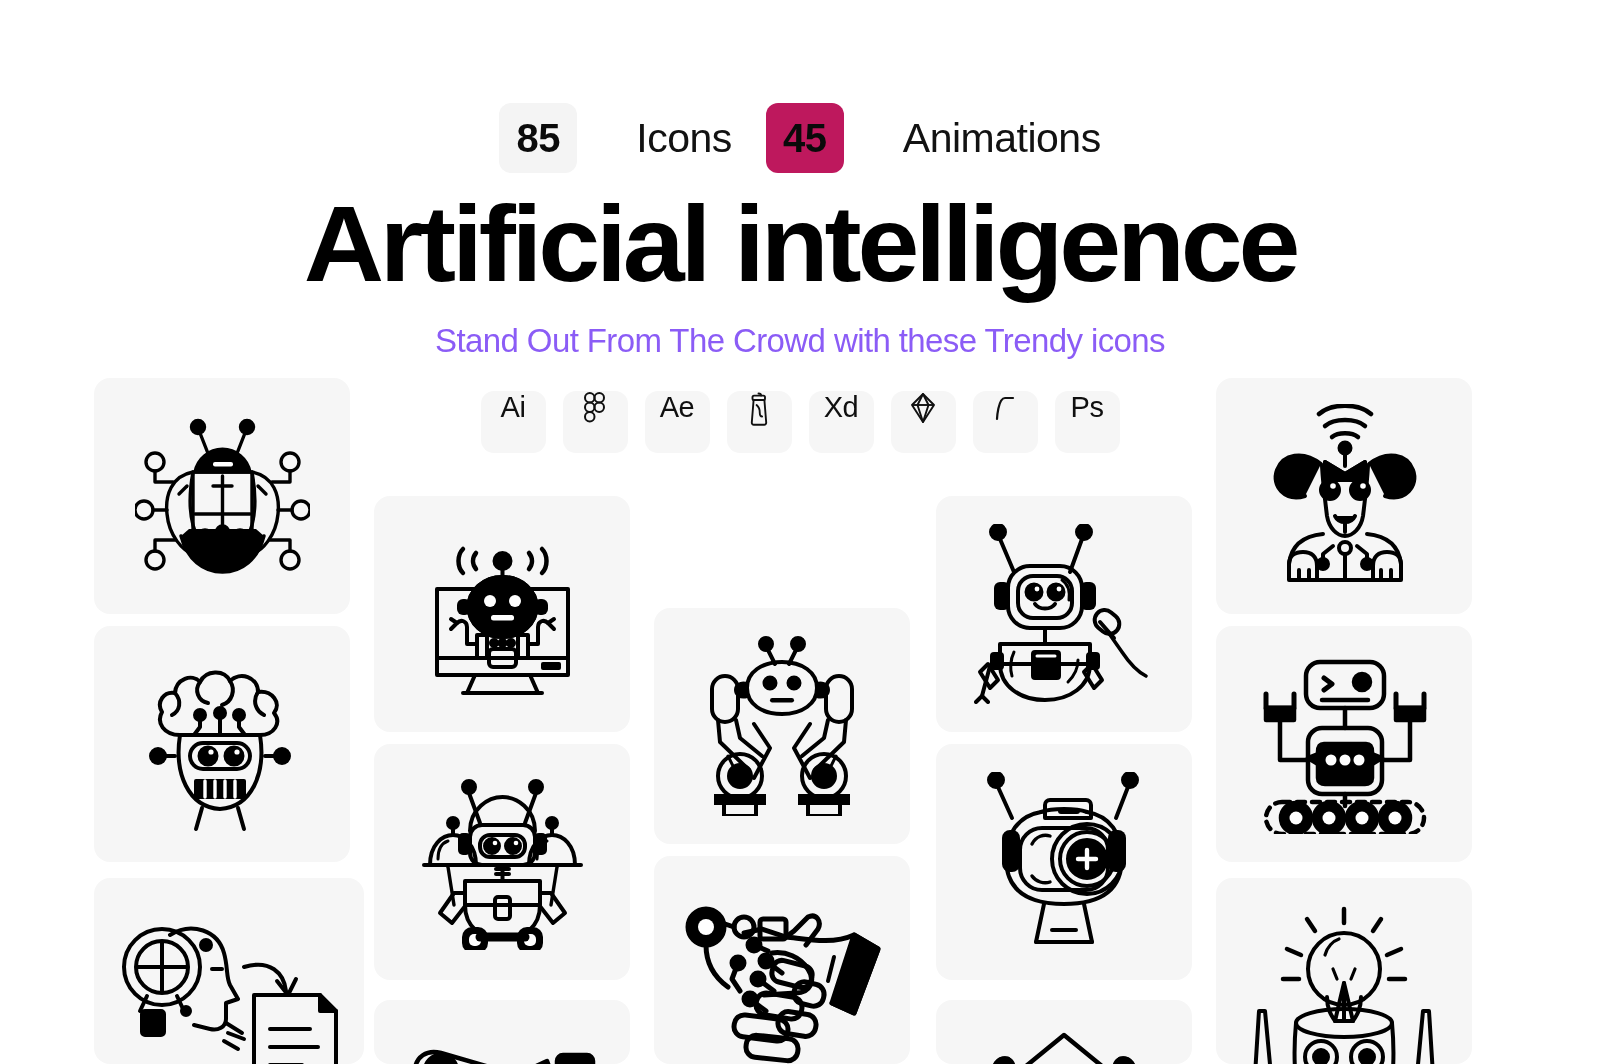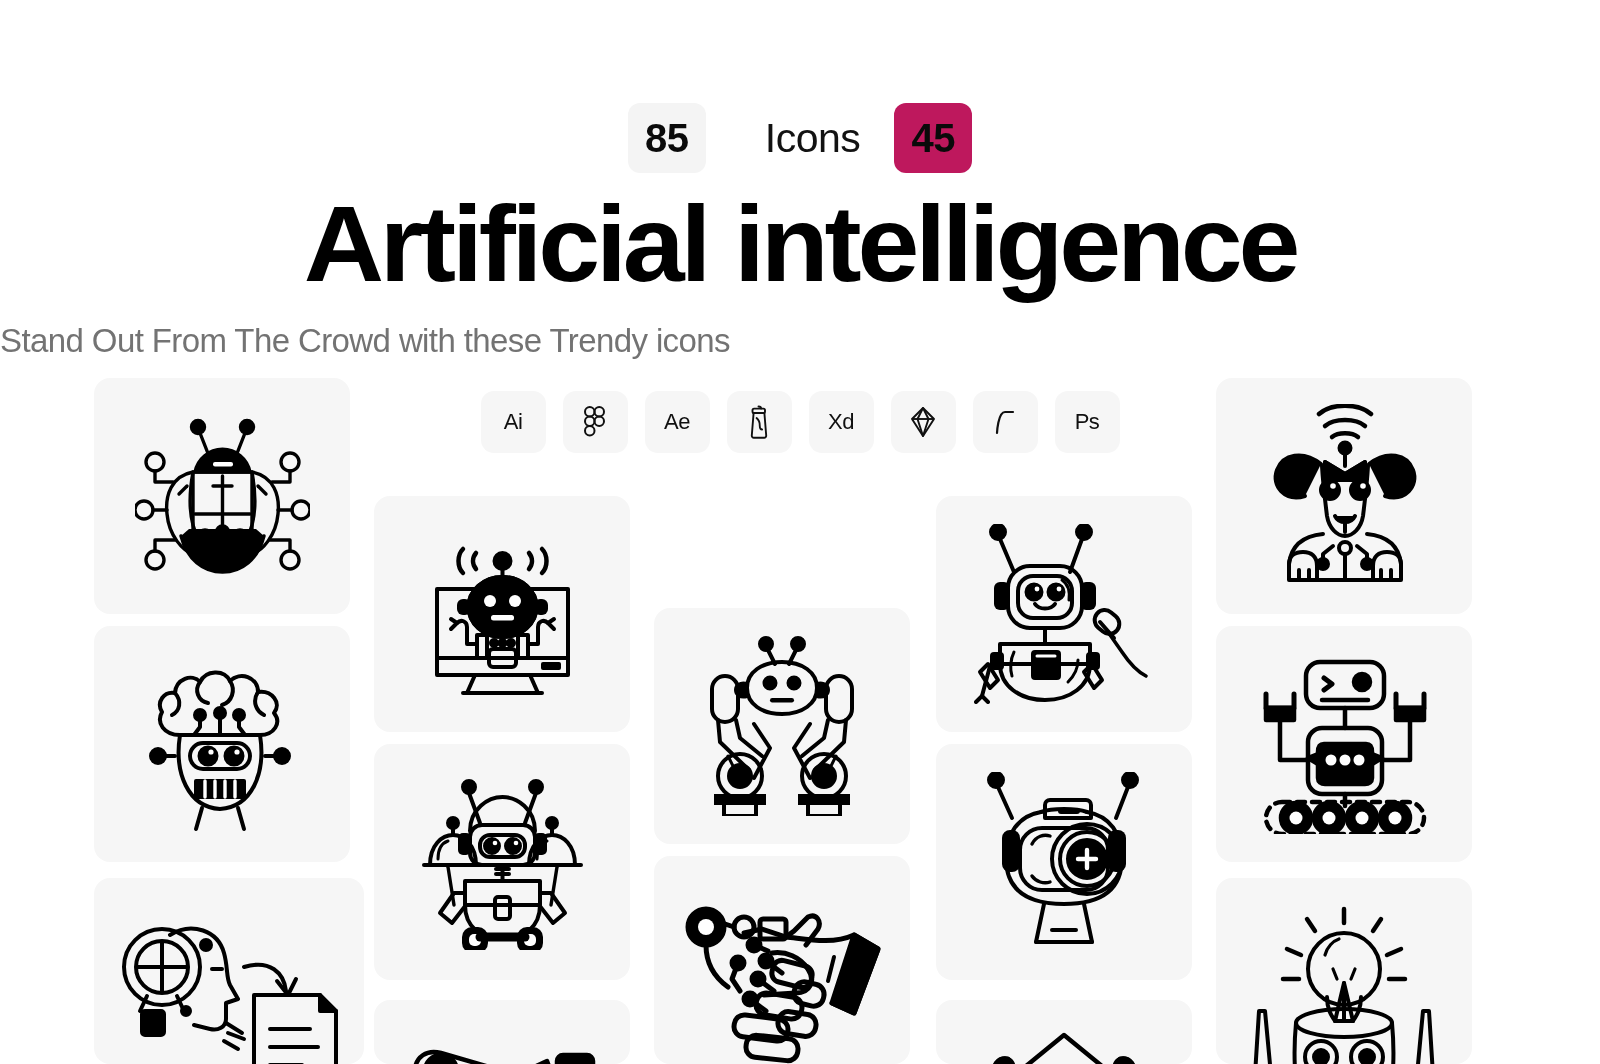--- a/index.html
+++ b/index.html
@@ -23,33 +23,33 @@
   }
   .stat-label { font-size:41px; font-weight:400; color:#121212; letter-spacing:-0.5px;margin-left:43px; }
 
   .main-title {
     position:absolute; top:188px; left:0; width:1600px; text-align:center;
     font-size:107px; font-weight:bold; letter-spacing:-4px; line-height:1.05;
     color:#000000; white-space:nowrap;
     transform:scaleX(1.04); transform-origin:center;
   }
   .subtitle {
-    position:absolute; top:322px; left:0; width:1600px; text-align:left;
-    font-size:33px; font-weight:400; color:#737373; letter-spacing:-0.6px;
+    position:absolute; top:322px; left:0; width:1600px; text-align:center;
+    font-size:33px; font-weight:400; color:#8b5cf6; letter-spacing:-0.6px;
   }
 
   
   .apps-row {
     position:absolute; top:391px; left:0; width:1600px;
     display:flex; justify-content:center; align-items:center; gap:17px;
   }
   .app-badge {
     width:65px; height:62px; background:#F6F6F6; border-radius:13px;
-    display:flex; align-items:center; justify-content:center;
-    font-size:22px; color:#101010; letter-spacing:-0.5px;
+    display:flex; align-items:flex-start; justify-content:center;
+    font-size:29px; color:#101010; letter-spacing:-0.5px;
   }
   .app-badge svg { display:block; }
 
   
   .tile {
     position:absolute; background:#F6F6F6; border-radius:16px;
     display:flex; align-items:center; justify-content:center;
     overflow:hidden;
   }
   .tile svg { display:block; }
@@ -59,20 +59,21 @@
 
 <div class="page">
 
   <div class="stats-row">
     <div class="stat">
       <span class="stat-num" style="background: rgb(244, 244, 244);">85</span>
       <span class="stat-label">Icons</span>
     </div>
     <div class="stat">
       <span class="stat-num" style="background: #be185d;">45</span>
+      <span class="stat-label">Animations</span>
     </div>
   </div>
 
   <div class="main-title">Artificial intelligence</div>
   <div class="subtitle">Stand Out From The Crowd with these Trendy icons</div>
 
   <div class="apps-row">
 
     <div class="app-badge">
       <span>Ai</span>

